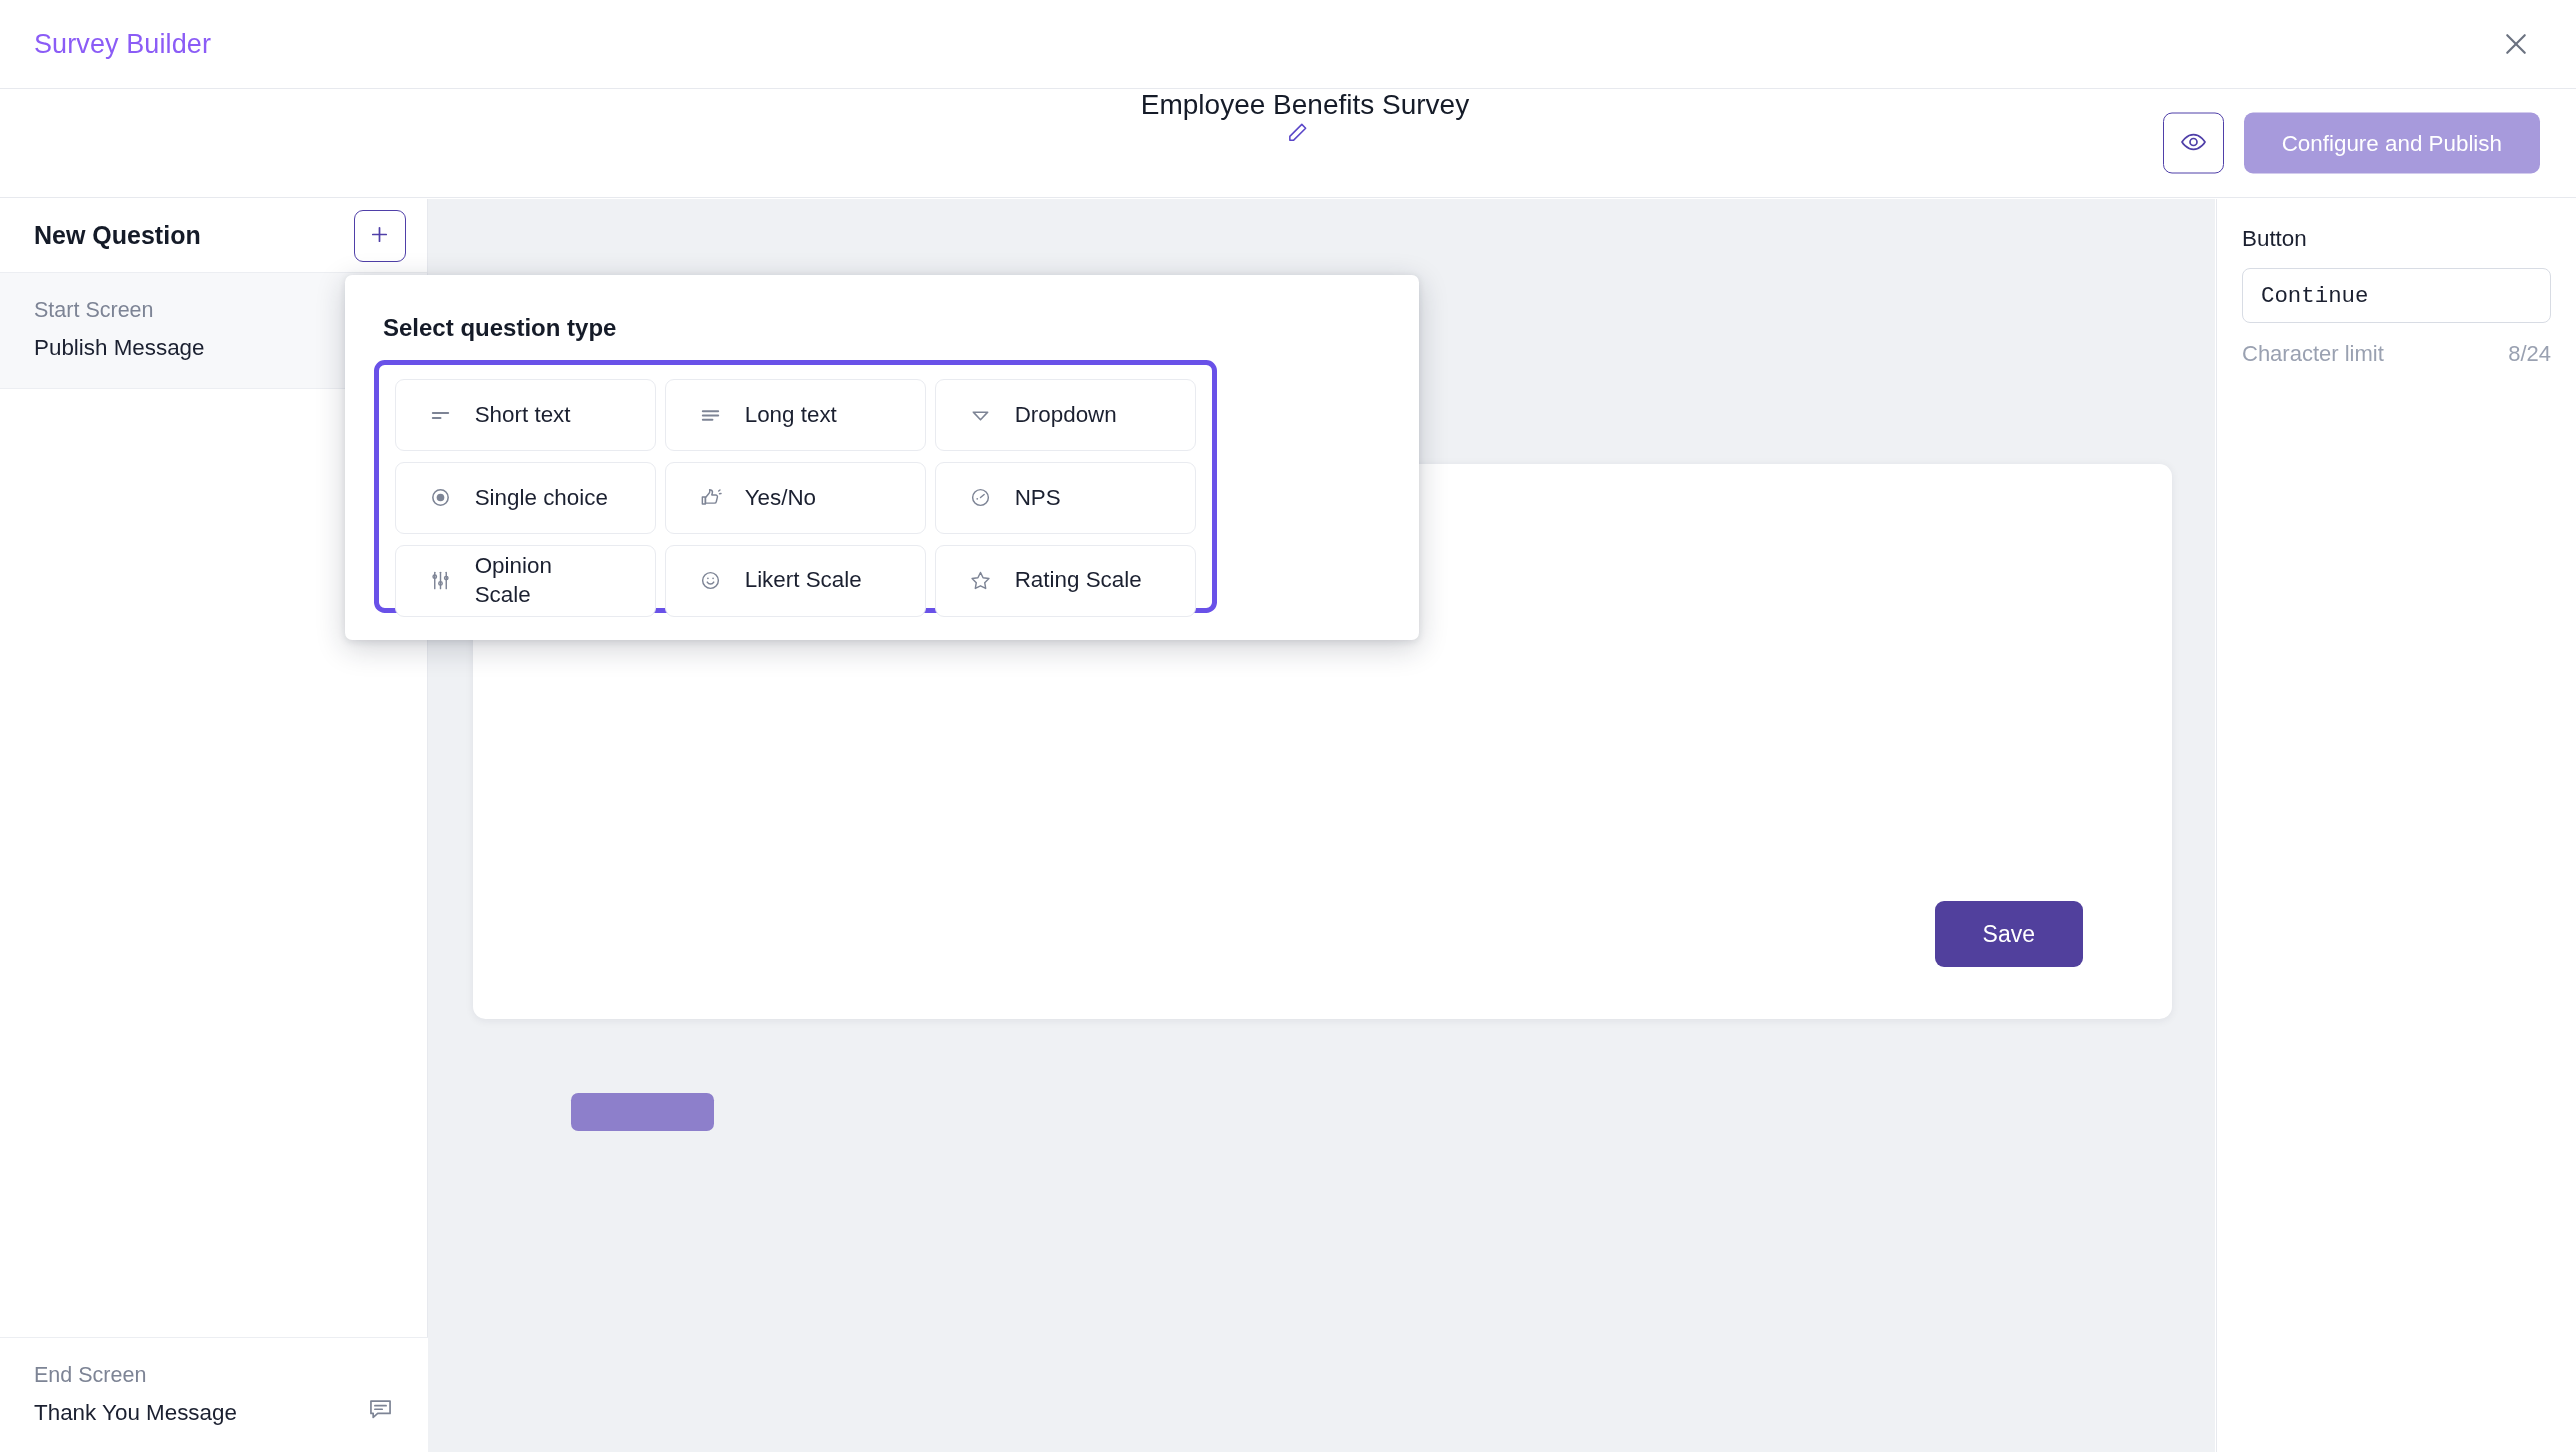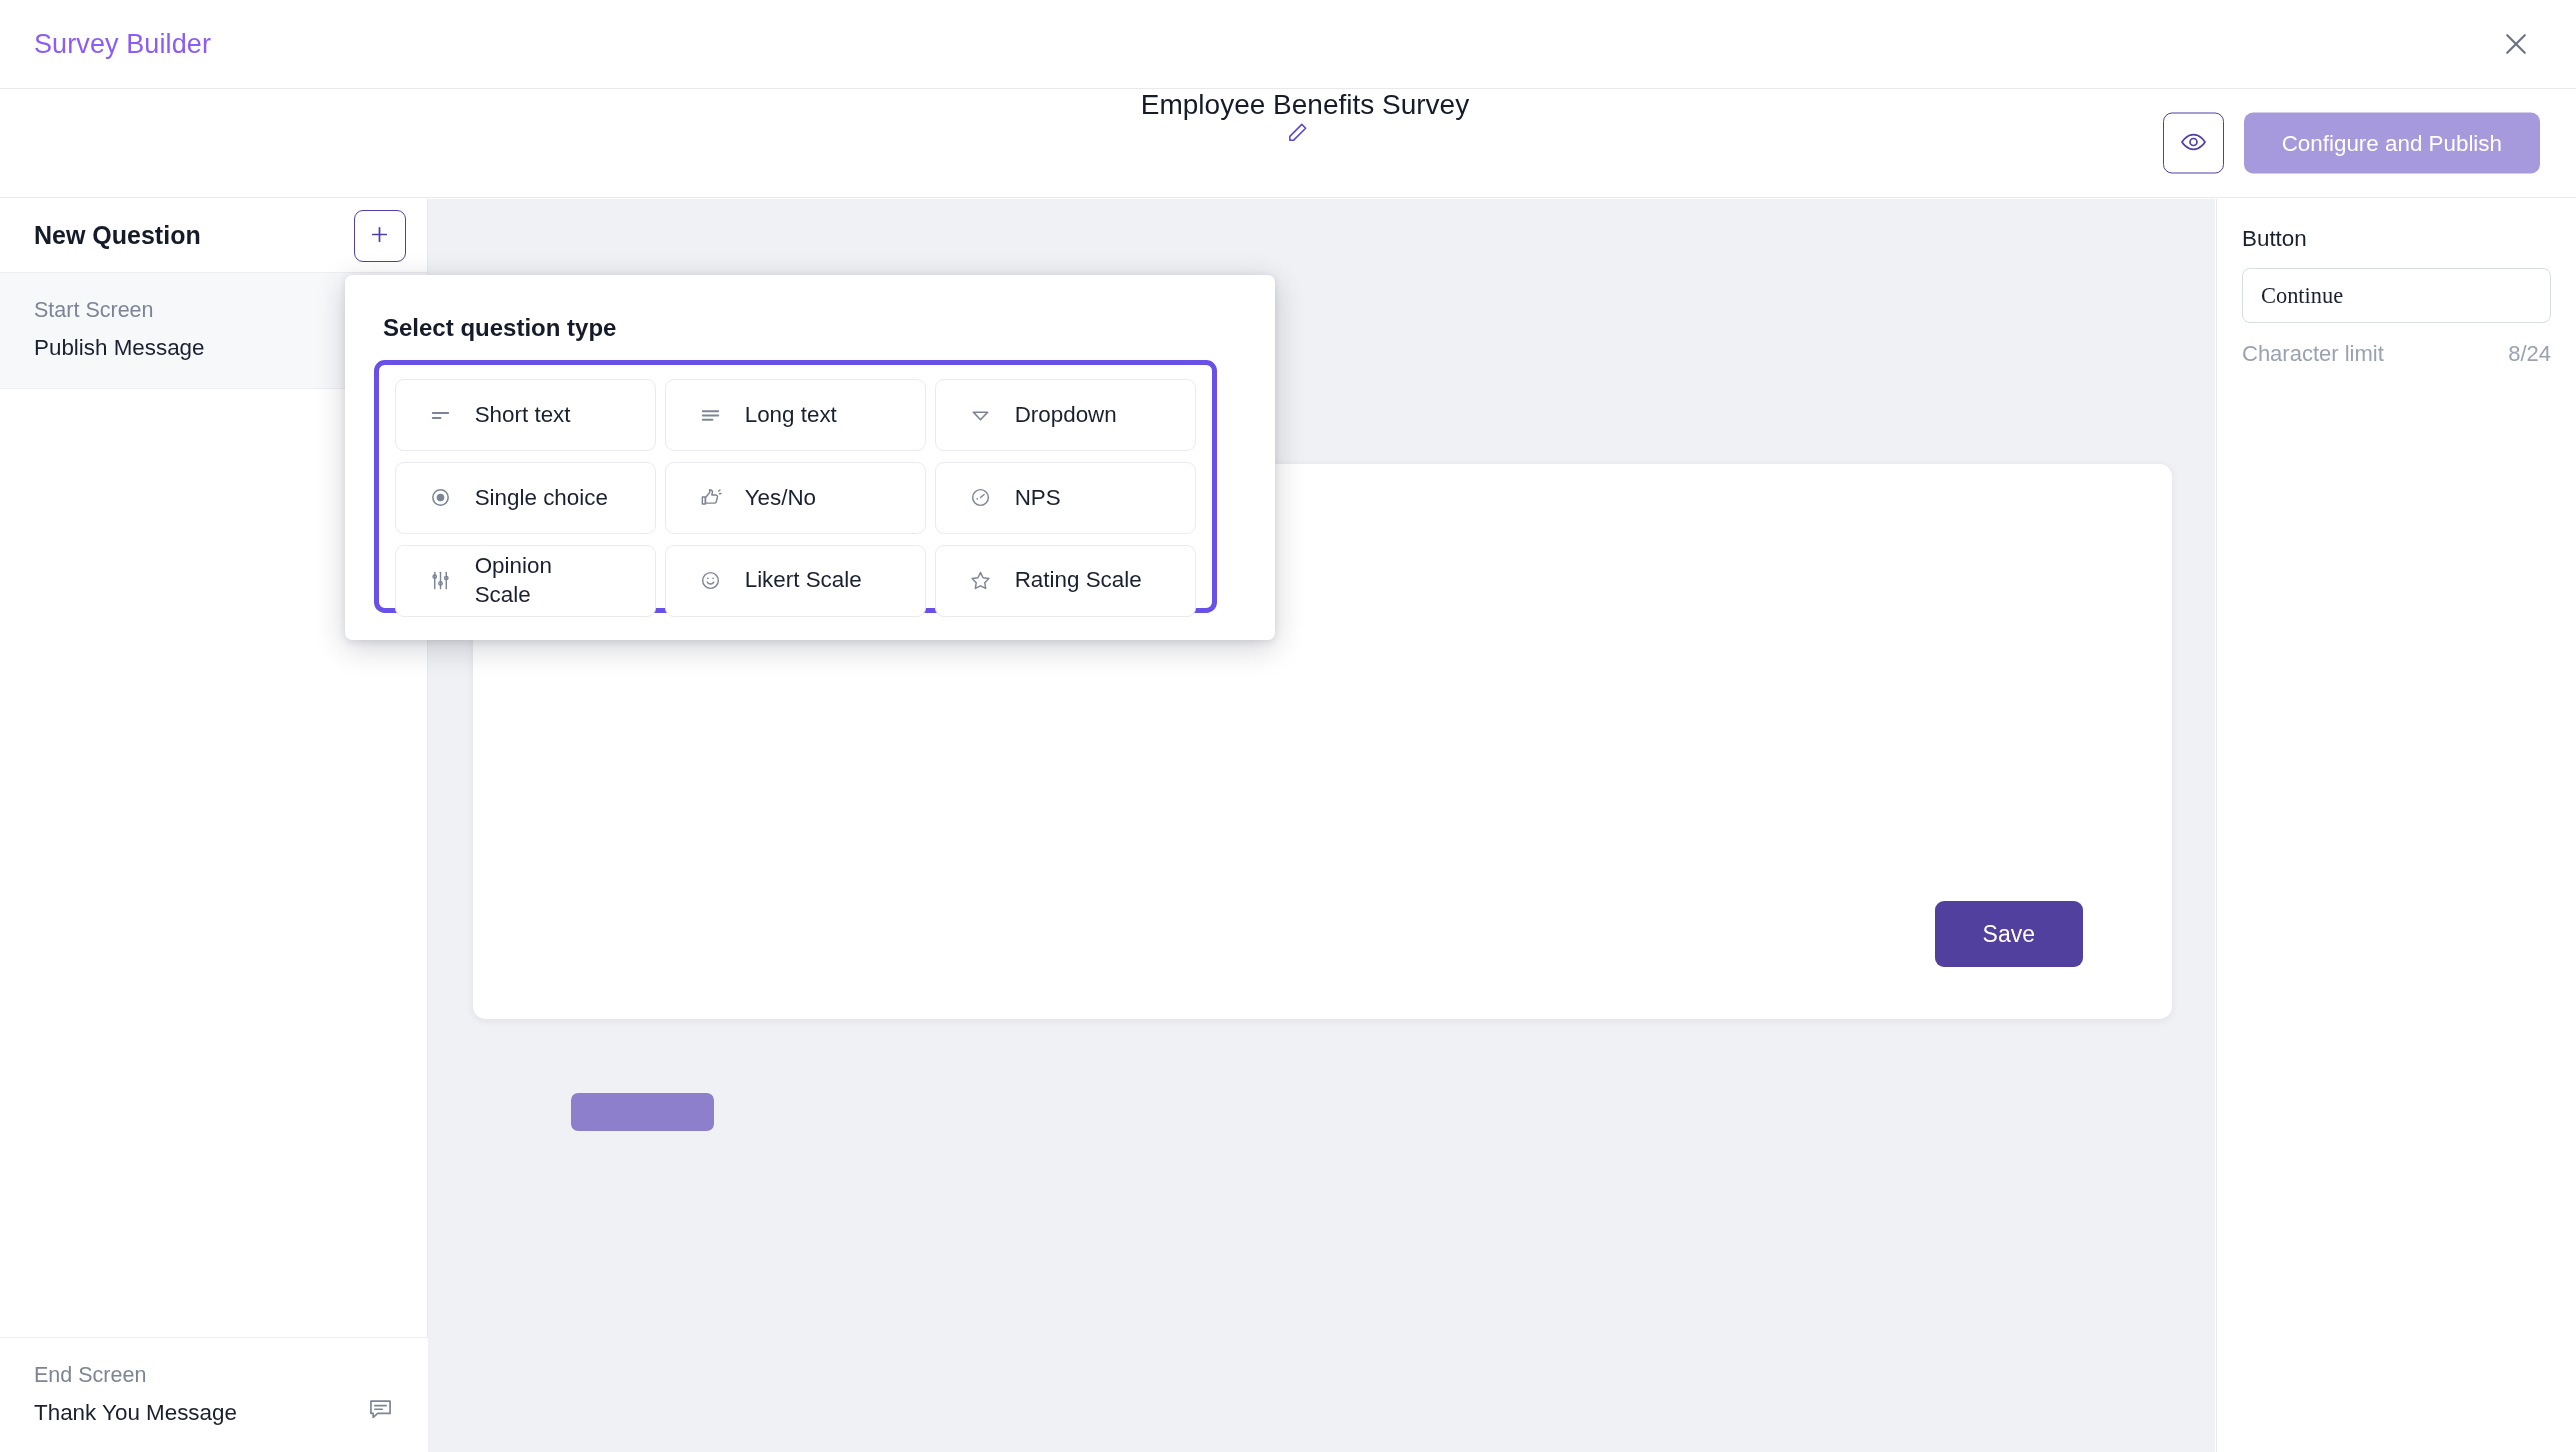--- a/index.html
+++ b/index.html
@@ -117,30 +117,30 @@
 
   
   .rightpanel {
     position: absolute; left: 2216px; top: 199px; width: 360px; height: 1254px;
     background: #ffffff; border-left: 0.9px solid #e7e9ee; padding: 27px 25px 0;
   }
   .rp-label { font-size: 22.4px; color: #1b2030; margin-bottom: 16px; }
   .rp-input {
     width: 100%; height: 55px; border: 0.9px solid #d8dce4; border-radius: 8px;
     padding: 0 18px; font-size: 22.4px; color: #1b2030; background: #fff;
-    font-family: Liberation Serif, serif; outline: none;
+    font-family: Liberation Mono, monospace; outline: none;
   }
   .rp-meta {
     display: flex; justify-content: space-between; align-items: center;
     margin-top: 18px; font-size: 22px; color: #9aa1b1;
   }
 
   
   .popover {
-    position: absolute; left: 345px; top: 275px; width: 930px; height: 365px;
+    position: absolute; left: 345px; top: 275px; width: 1074px; height: 365px;
     background: #ffffff; border-radius: 7.2px;
     box-shadow: 0 7.2px 30px rgba(24,30,50,.20), 0 1.8px 7.2px rgba(24,30,50,.10);
     z-index: 40;
   }
   .popover-title {
     font-size: 24px; font-weight: 700; color: #151b28;
     padding: 39px 0 0 38px;
   }
   .type-grid-wrap {
     position: absolute; left: 29px; top: 85px; width: 843px; height: 253px;

